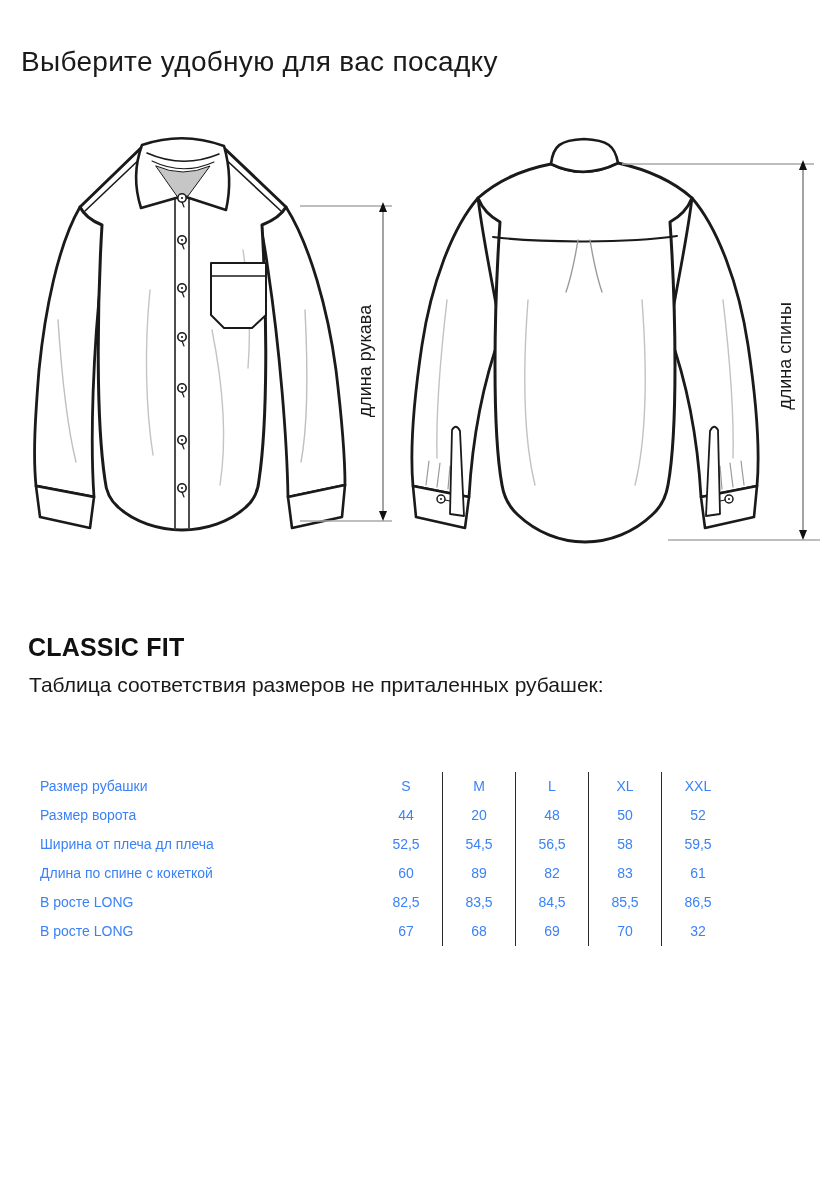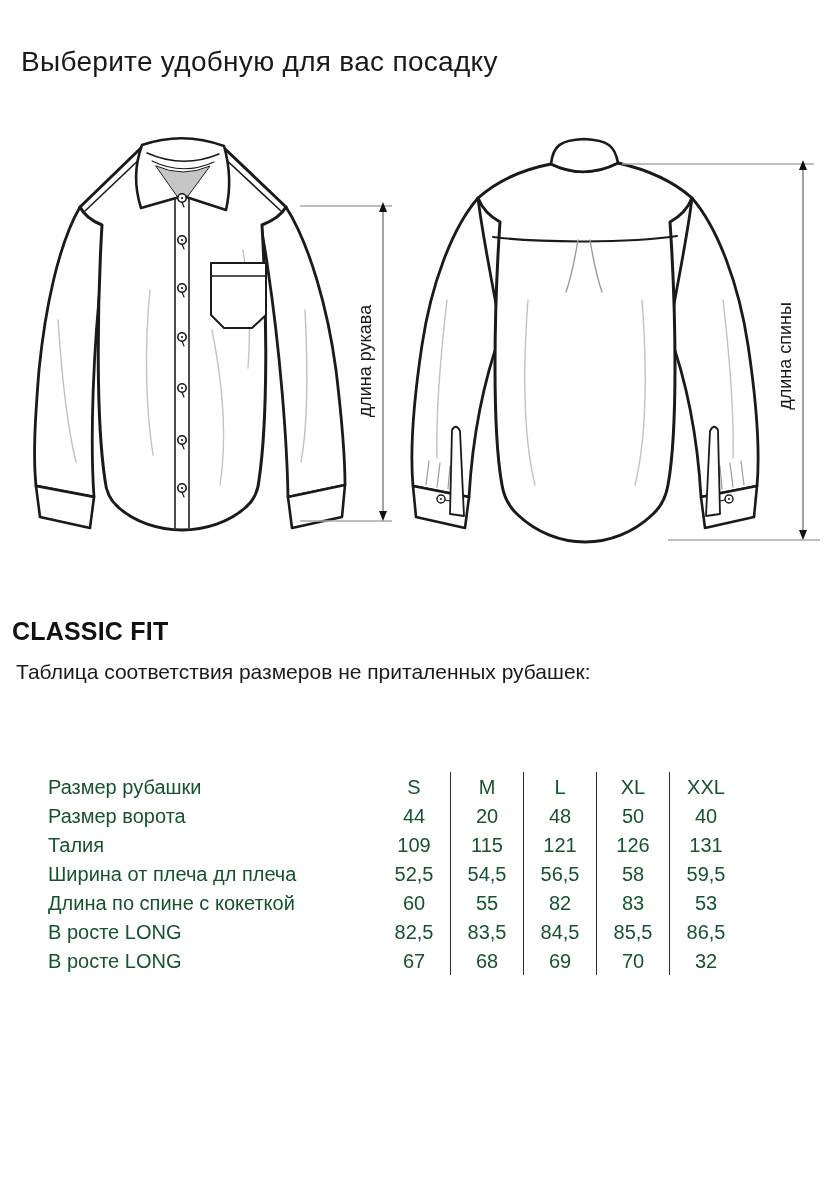--- a/index.html
+++ b/index.html
@@ -9,31 +9,31 @@
     overflow:hidden;
   }
   .page-title{
     position:absolute;top:46px;left:0;width:825px;
     text-align:left;font-size:28px;font-weight:400;letter-spacing:.3px;
     margin:0;color:#1a1a1a;padding-left:21px;
   }
   .figure{position:absolute;top:110px;left:0;width:825px;height:470px;}
   .figure svg{display:block;width:825px;height:470px;}
   .section-heading{
-    position:absolute;top:617px;left:12px;margin:0;
+    position:absolute;top:617px;left:12px;margin:16px;
     font-size:25px;font-weight:800;letter-spacing:.2px;color:#111;
   }
   .section-subtitle{
-    position:absolute;top:656px;left:12px;margin:4px;
+    position:absolute;top:656px;left:12px;margin:17px;
     font-size:21px;font-weight:400;color:#1a1a1a;
   }
   table.size-table{
-    position:absolute;top:772px;left:48px;
+    position:absolute;top:772px;left:40px;
     border-collapse:collapse;table-layout:fixed;
-    font-size:20px;color:#14532d;
+    font-size:14px;color:#3b82f6;
   }
   table.size-table td{padding:0;height:29px;vertical-align:middle;line-height:1.2;}
   td.lbl{width:330px;text-align:left;white-space:pre-line;}
   td.val{width:72px;text-align:center;}
   td.val + td.val{border-left:1.5px solid #2b2b2b;}
   tr.tall td{height:58px;}
   text.dim-label{font-family:"Liberation Sans","DejaVu Sans",sans-serif;font-size:18px;fill:#1a1a1a;}
 </style>
 </head>
 <body>
@@ -179,45 +179,37 @@
       <td class="val">L</td>
       <td class="val">XL</td>
       <td class="val">XXL</td>
     </tr>
     <tr>
       <td class="lbl">Размер ворота</td>
       <td class="val">44</td>
       <td class="val">20</td>
       <td class="val">48</td>
       <td class="val">50</td>
-      <td class="val">40</td>
-    </tr>
-    <tr>
-      <td class="lbl">Талия</td>
-      <td class="val">109</td>
-      <td class="val">115</td>
-      <td class="val">121</td>
-      <td class="val">126</td>
-      <td class="val">131</td>
+      <td class="val">52</td>
     </tr>
     <tr>
       <td class="lbl">Ширина от плеча дл плеча</td>
       <td class="val">52,5</td>
       <td class="val">54,5</td>
       <td class="val">56,5</td>
       <td class="val">58</td>
       <td class="val">59,5</td>
     </tr>
     <tr>
       <td class="lbl">Длина по спине с кокеткой</td>
       <td class="val">60</td>
-      <td class="val">55</td>
+      <td class="val">89</td>
       <td class="val">82</td>
       <td class="val">83</td>
-      <td class="val">53</td>
+      <td class="val">61</td>
     </tr>
     <tr>
       <td class="lbl">В росте LONG</td>
       <td class="val">82,5</td>
       <td class="val">83,5</td>
       <td class="val">84,5</td>
       <td class="val">85,5</td>
       <td class="val">86,5</td>
     </tr>
     <tr>

